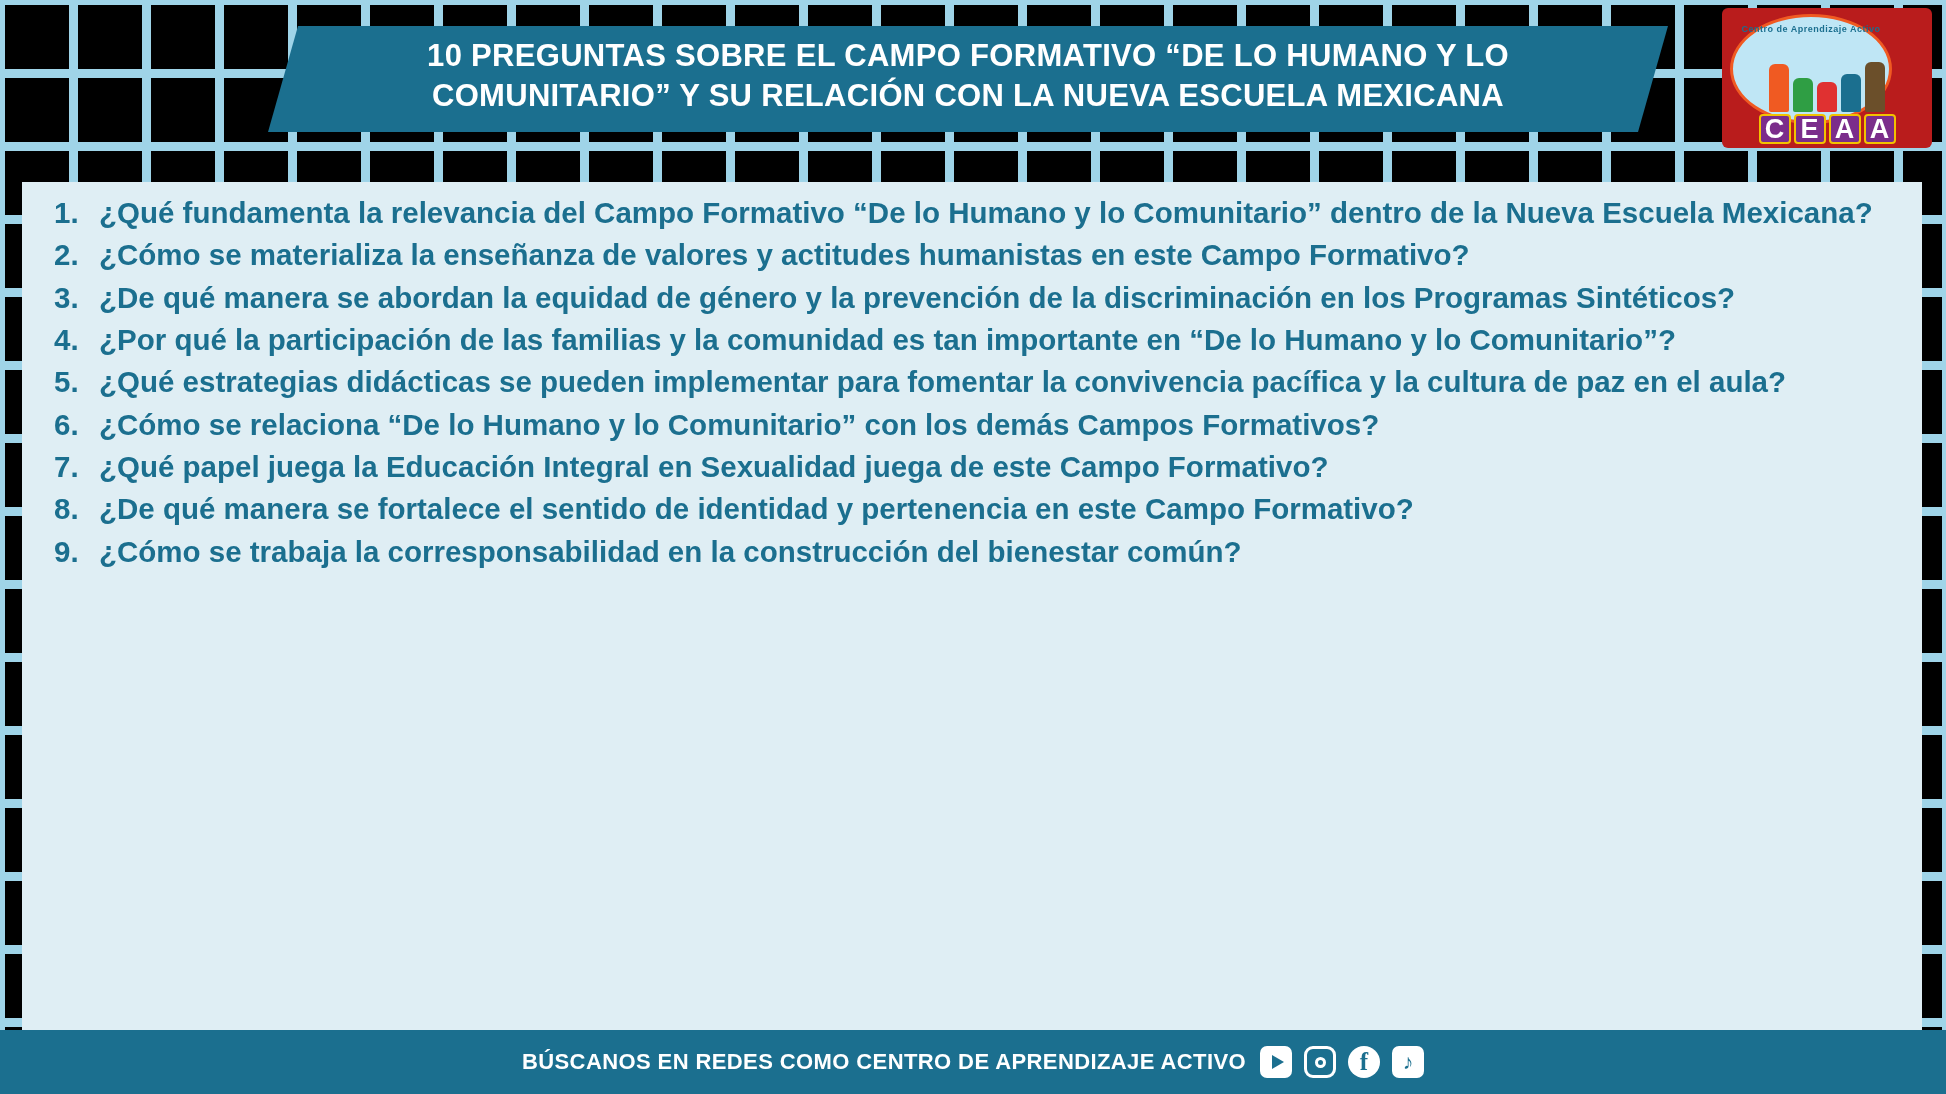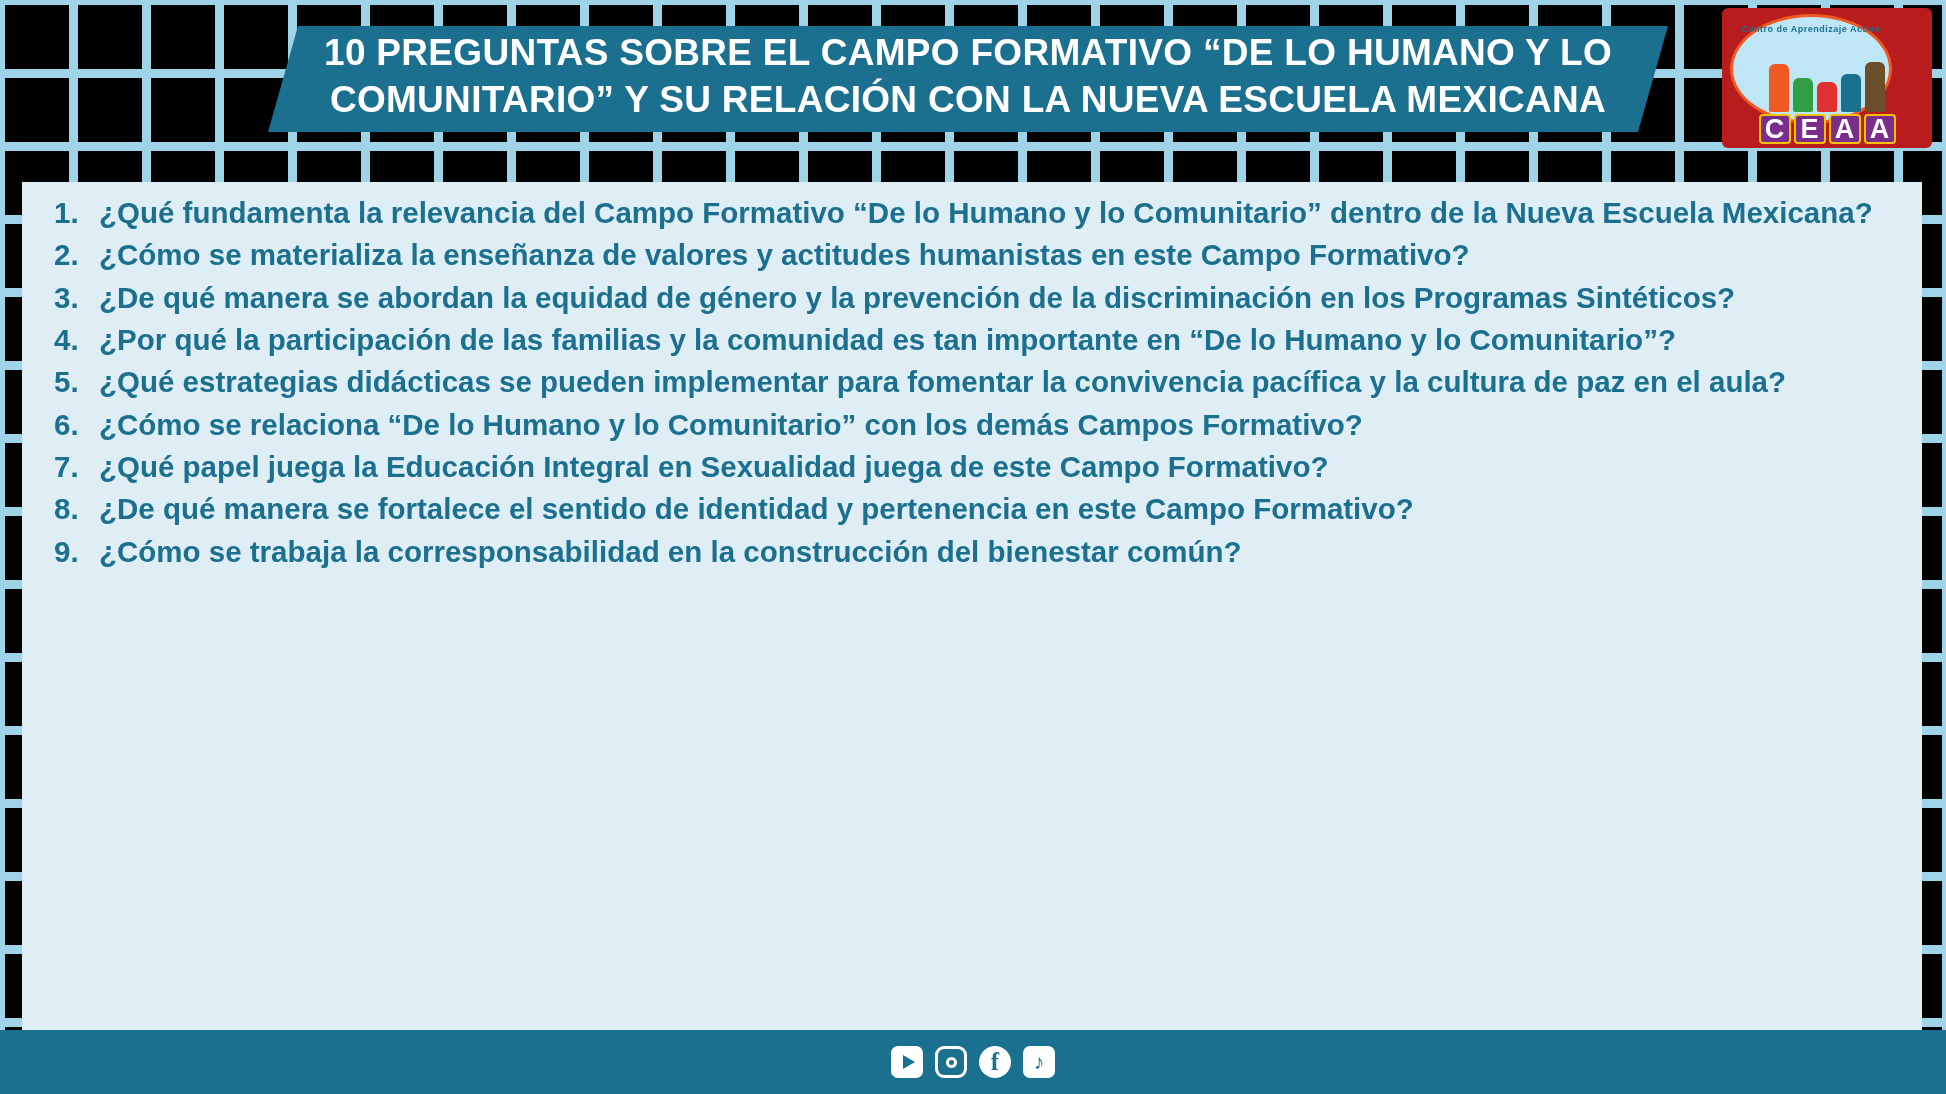--- a/index.html
+++ b/index.html
@@ -43,21 +43,21 @@
   }
   .header-banner::before,
   .header-banner::after {
     content: "";
     position: absolute;
     bottom: -0px;
     width: 0; height: 0;
   }
   .header-title {
     color: #ffffff;
-    font-size: 37px;
+    font-size: 31px;
     font-weight: bold;
     line-height: 1.28;
     letter-spacing: 0.3px;
     font-family: "Liberation Sans", sans-serif;
   }
   
   .logo {
     position: absolute;
     top: 8px;
     right: 14px;
@@ -252,38 +252,39 @@
       <li>
         <span class="qnum">4.</span>
         <span class="qtext">¿Por qué la participación de las familias y la comunidad es tan importante en “De lo Humano y lo Comunitario”?</span>
       </li>
       <li>
         <span class="qnum">5.</span>
         <span class="qtext">¿Qué estrategias didácticas se pueden implementar para fomentar la convivencia pacífica y la cultura de paz en el aula?</span>
       </li>
       <li>
         <span class="qnum">6.</span>
-        <span class="qtext nojust">¿Cómo se relaciona “De lo Humano y lo Comunitario” con los demás Campos Formativo?</span>
+        <span class="qtext nojust">¿Cómo se relaciona “De lo Humano y lo Comunitario” con los demás Campos Formativos?</span>
       </li>
       <li>
         <span class="qnum">7.</span>
         <span class="qtext nojust">¿Qué papel juega la Educación Integral en Sexualidad juega de este Campo Formativo?</span>
       </li>
       <li>
         <span class="qnum">8.</span>
         <span class="qtext nojust">¿De qué manera se fortalece el sentido de identidad y pertenencia en este Campo Formativo?</span>
       </li>
       <li>
         <span class="qnum">9.</span>
         <span class="qtext nojust">¿Cómo se trabaja la corresponsabilidad en la construcción del bienestar común?</span>
       </li>
     </ol>
   </div>
 
   <div class="footer">
+    <span class="footer-text">BÚSCANOS EN REDES COMO CENTRO DE APRENDIZAJE ACTIVO</span>
     <span class="social">
       <span class="sicon yt">
           <span class="yt-tri"></span>
         </span>
       <span class="sicon ig">
           <span class="ig-dot"></span>
         </span>
       <span class="sicon fb">f</span>
       <span class="sicon tt">♪</span>
     </span>

